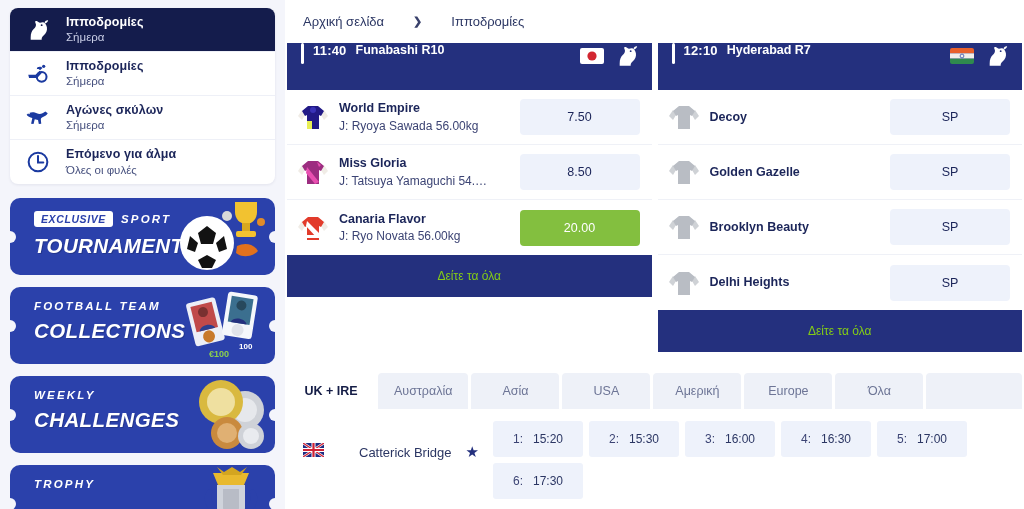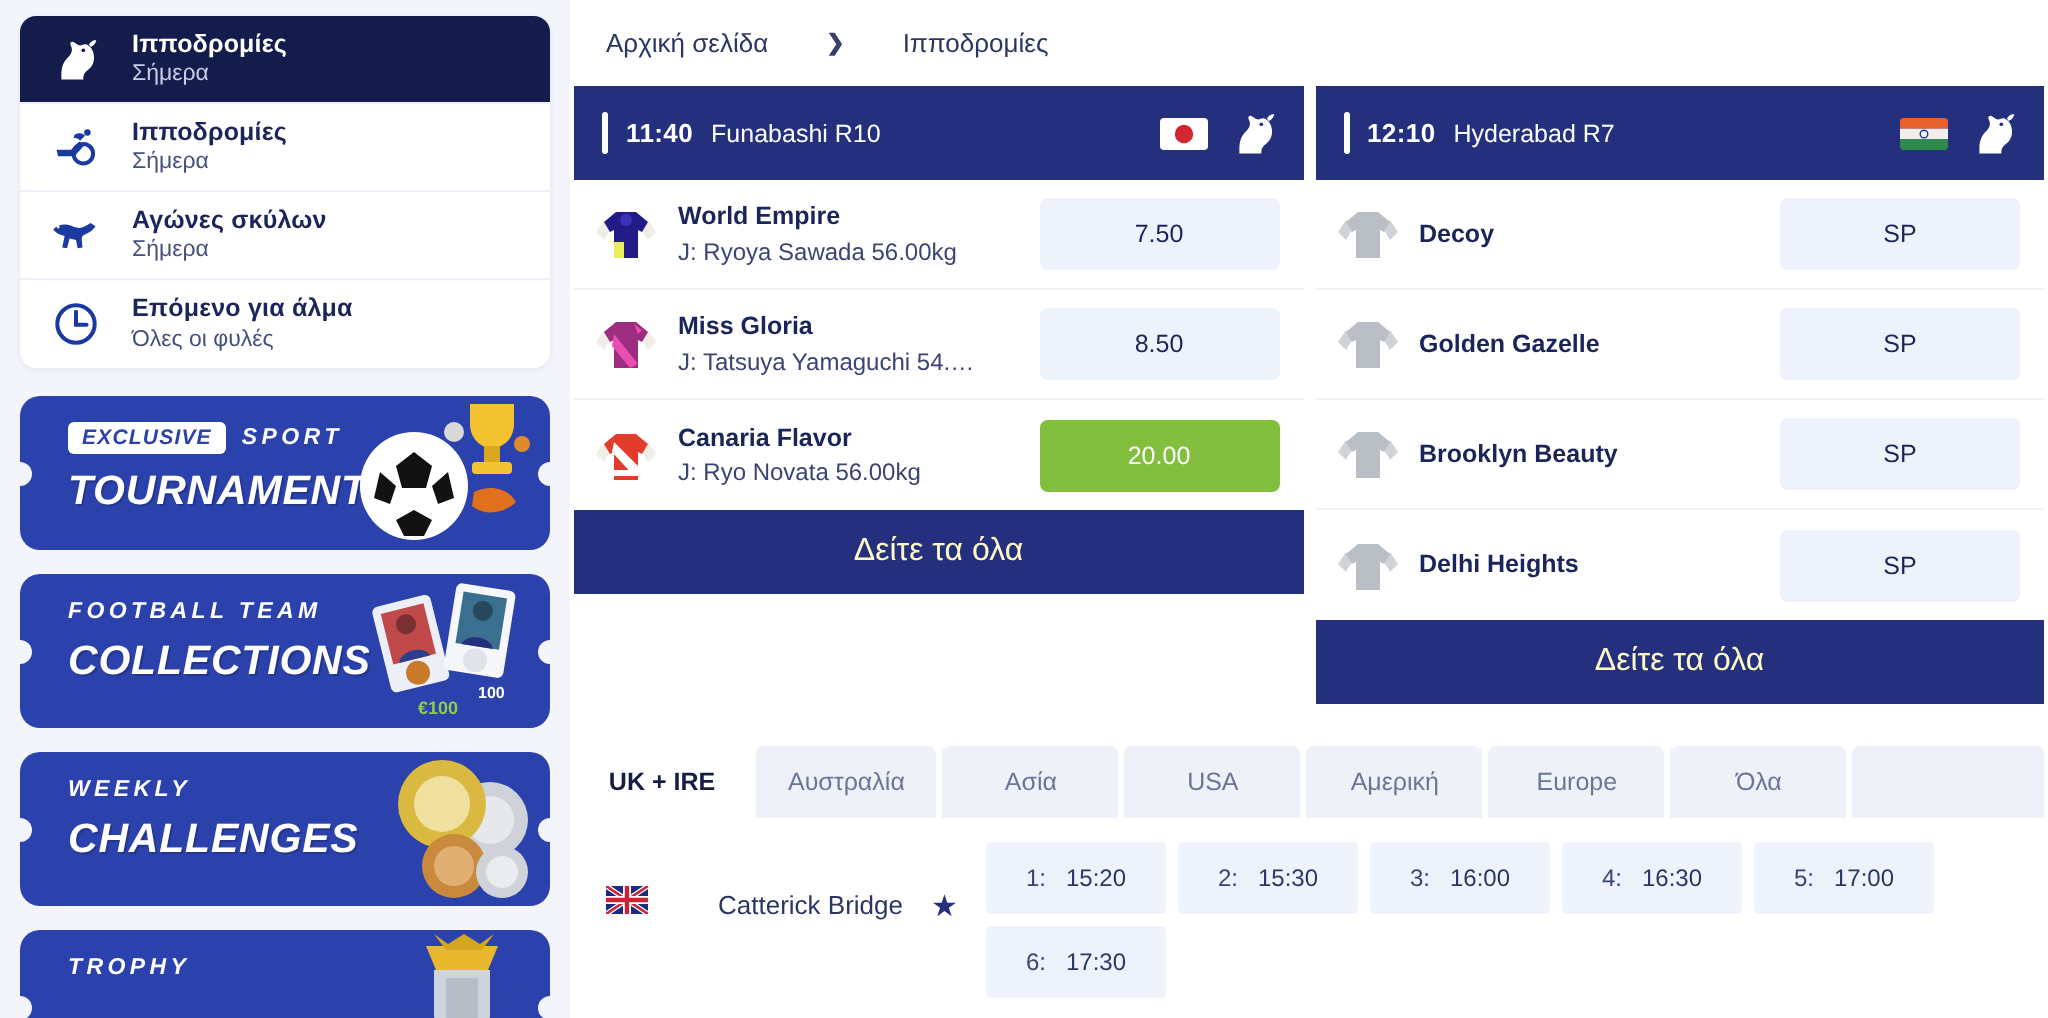--- a/index.html
+++ b/index.html
@@ -83,26 +83,26 @@
   .breadcrumb {
     height: 52px; display: flex; align-items: center; gap: 29px;
     padding: 0 18px; font-size: 13px; color: #2b3663; background: #ffffff;
   }
   .crumb { cursor: pointer; }
   .crumb-sep { color: #39406b; font-size: 11px; font-weight: bold; }
 
   .races-row { display: flex; gap: 6px; padding: 0 2px 0 2px; }
   .race-card { flex: 1; min-width: 0; display: flex; flex-direction: column; }
   .race-head {
-    background: #24307e; height: 47px; display: flex; align-items: center;
+    background: #24307e; height: 47px; display: flex; align-items: flex-start;
     padding: 0 12px 0 14px; gap: 9px; color: #fff;
   }
   .race-accent { width: 3px; height: 21px; background: #ffffff; border-radius: 2px; flex: 0 0 3px; }
   .race-time { font-size: 13px; font-weight: bold; letter-spacing: .2px; }
-  .race-name { font-size: 12.5px; font-weight: normal; }
+  .race-name { font-size: 12.5px; font-weight: bold; }
   .race-head-right { margin-left: auto; display: flex; align-items: center; gap: 10px; }
   .flag { width: 24px; height: 16px; border-radius: 2px; display: block; }
   .sport-icon svg { width: 26px; height: 26px; display: block; }
 
   .runners { background: #fff; }
   .runner {
     display: flex; align-items: center; height: 55px;
     border-bottom: 1px solid #eff1f7; padding: 0 12px 0 10px; gap: 10px;
   }
   .runner:last-child { border-bottom: none; }
@@ -115,23 +115,23 @@
     white-space: nowrap; overflow: hidden; text-overflow: ellipsis; max-width: 175px;
   }
   .odds {
     width: 120px; flex: 0 0 120px; height: 36px; border-radius: 4px;
     background: #eef2fb; color: #1b2559; font-size: 12.5px;
     display: flex; align-items: center; justify-content: center; cursor: pointer;
   }
   .odds.sel { background: #83bf3f; color: #ffffff; }
   .odds.sp { font-size: 12.5px; }
   .race-foot {
-    background: #24307e; color: #fef9c3; height: 42px;
+    background: #24307e; color: #84cc16; height: 42px;
     display: flex; align-items: center; justify-content: center;
-    font-size: 16px; cursor: pointer;
+    font-size: 12px; cursor: pointer;
   }
 
   
   .tabs { display: flex; gap: 3px; background: #ffffff; padding: 0 2px; margin-top: 21px; }
   .tab {
     min-width: 88px; height: 36px; display: flex; align-items: center; justify-content: center;
     font-size: 12.5px; color: #6d7596; background: #eef1f8;
     border-radius: 4px 4px 0 0; padding: 0 16px; cursor: pointer; white-space: nowrap;
   }
   .tab.active { background: #ffffff; color: #151d46; font-weight: bold; }

